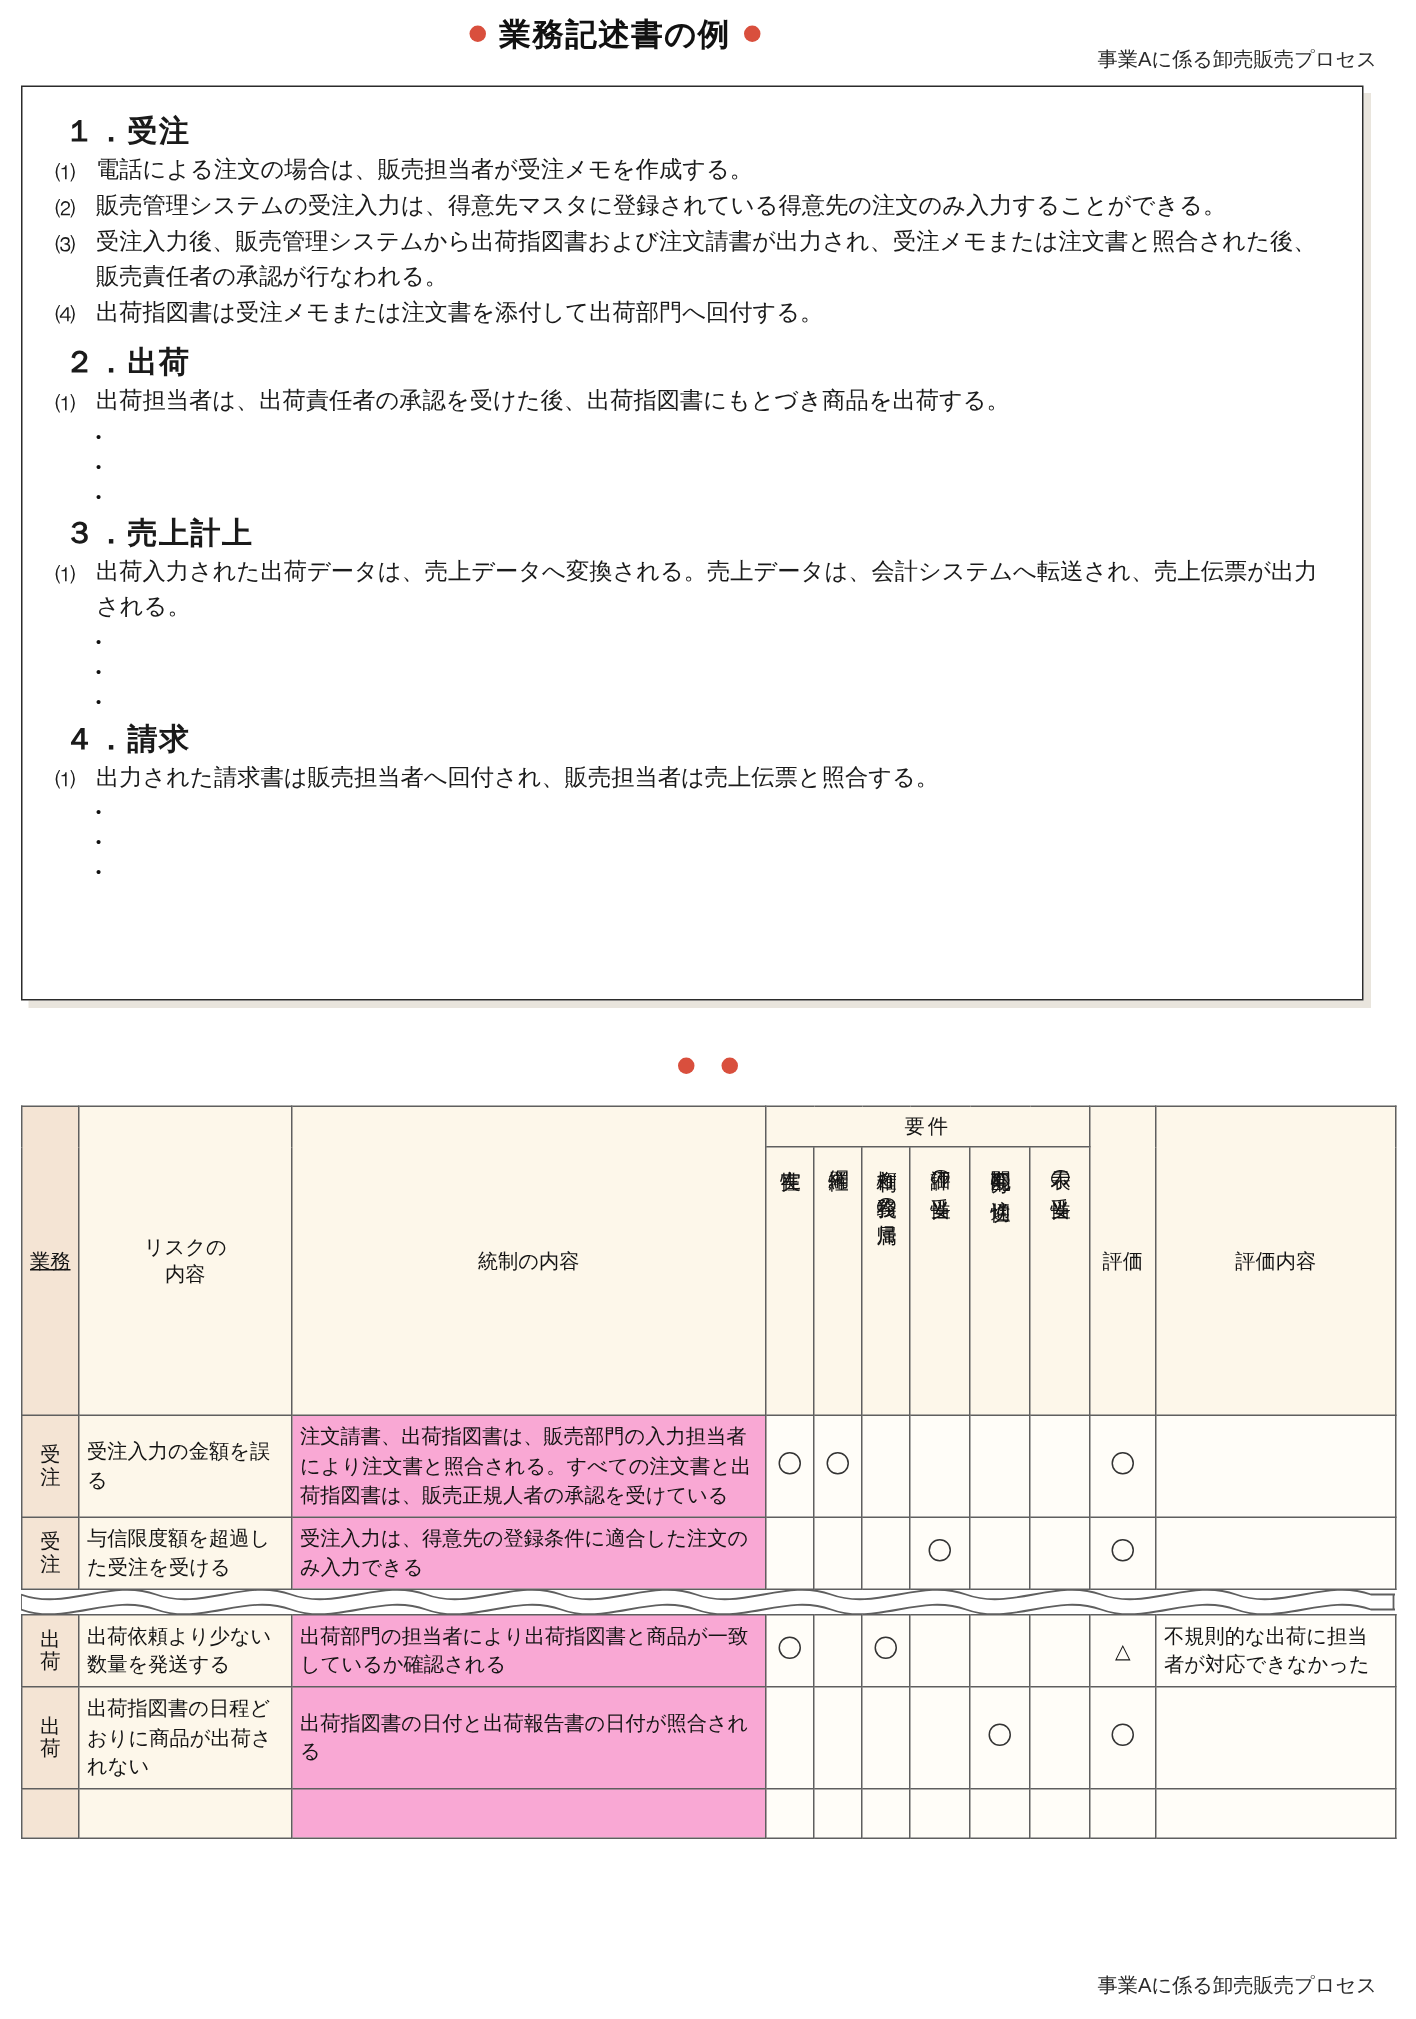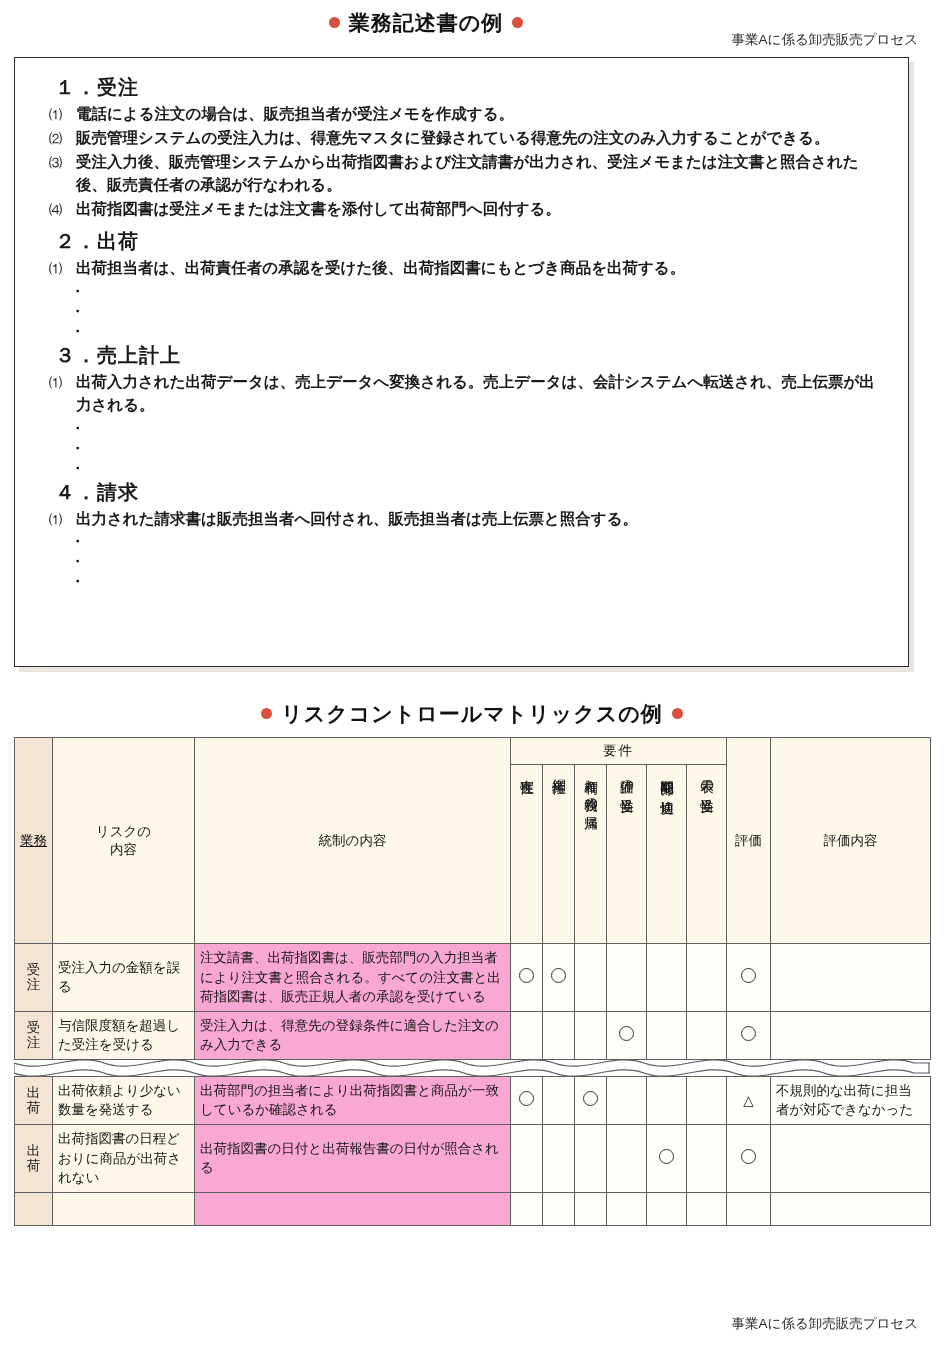--- a/index.html
+++ b/index.html
@@ -38,21 +38,21 @@
     width: 11px;
     height: 11px;
     border-radius: 50%;
     background: #d94f3d;
     vertical-align: middle;
     margin: 0 9px 4px 9px;
   }
   #title1 {
     position: absolute;
     top: 9px;
-    left: 16px;
+    left: 0;
     width: 820px;
   }
   #caption-top {
     position: absolute;
     top: 31px;
     right: 26px;
     font-size: 13.5px;
     color: #2a2a2a;
   }
   #caption-bottom {
@@ -67,21 +67,21 @@
   .narrative-box {
     position: absolute;
     top: 57px;
     left: 14px;
     width: 895px;
     height: 610px;
     box-sizing: border-box;
     border: 1px solid #2b2b2b;
     background: #ffffff;
     box-shadow: 5px 5px 0 0 #e9e5dd;
-    padding: 16px 20px 10px 34px;
+    padding: 16px 20px 10px 22px;
   }
   .nb-heading {
     font-size: 20px;
     font-weight: bold;
     margin: 0 0 2px 6px;
     letter-spacing: 1px;
   }
   .nb-heading.spaced { margin-top: 7px; }
   .nb-item {
     display: flex;
@@ -92,21 +92,20 @@
   }
   .nb-num {
     flex: 0 0 auto;
     width: 27px;
     font-size: 13px;
     padding-top: 2px;
     text-align: left;
   }
   .nb-text {
     flex: 1 1 auto;
-    font-weight: bold;
   }
   .nb-dots {
     margin: 2px 0 0 20px;
     line-height: 1.0;
   }
   .nb-dots span {
     display: block;
     font-size: 17px;
     line-height: 20px;
     color: #111;
@@ -280,21 +279,21 @@
       <div class="nb-text">出力された請求書は販売担当者へ回付され、販売担当者は売上伝票と照合する。</div>
     </div>
     <div class="nb-dots">
         <span>・</span>
         <span>・</span>
         <span>・</span>
       </div>
   </div>
 
   <div class="section-title" id="title2">
-    <span class="bullet-dot"></span><span>リスクコントロールマトリックスの例</span><span class="bullet-dot"></span>
+    <span class="bullet-dot"></span><span class="bullet-dot"></span>
   </div>
 
   <div class="matrix-wrap">
     <table class="rcm">
       <colgroup>
         <col style="width:38px">
         <col style="width:142px">
         <col style="width:316px">
         <col style="width:32px">
         <col style="width:32px">

